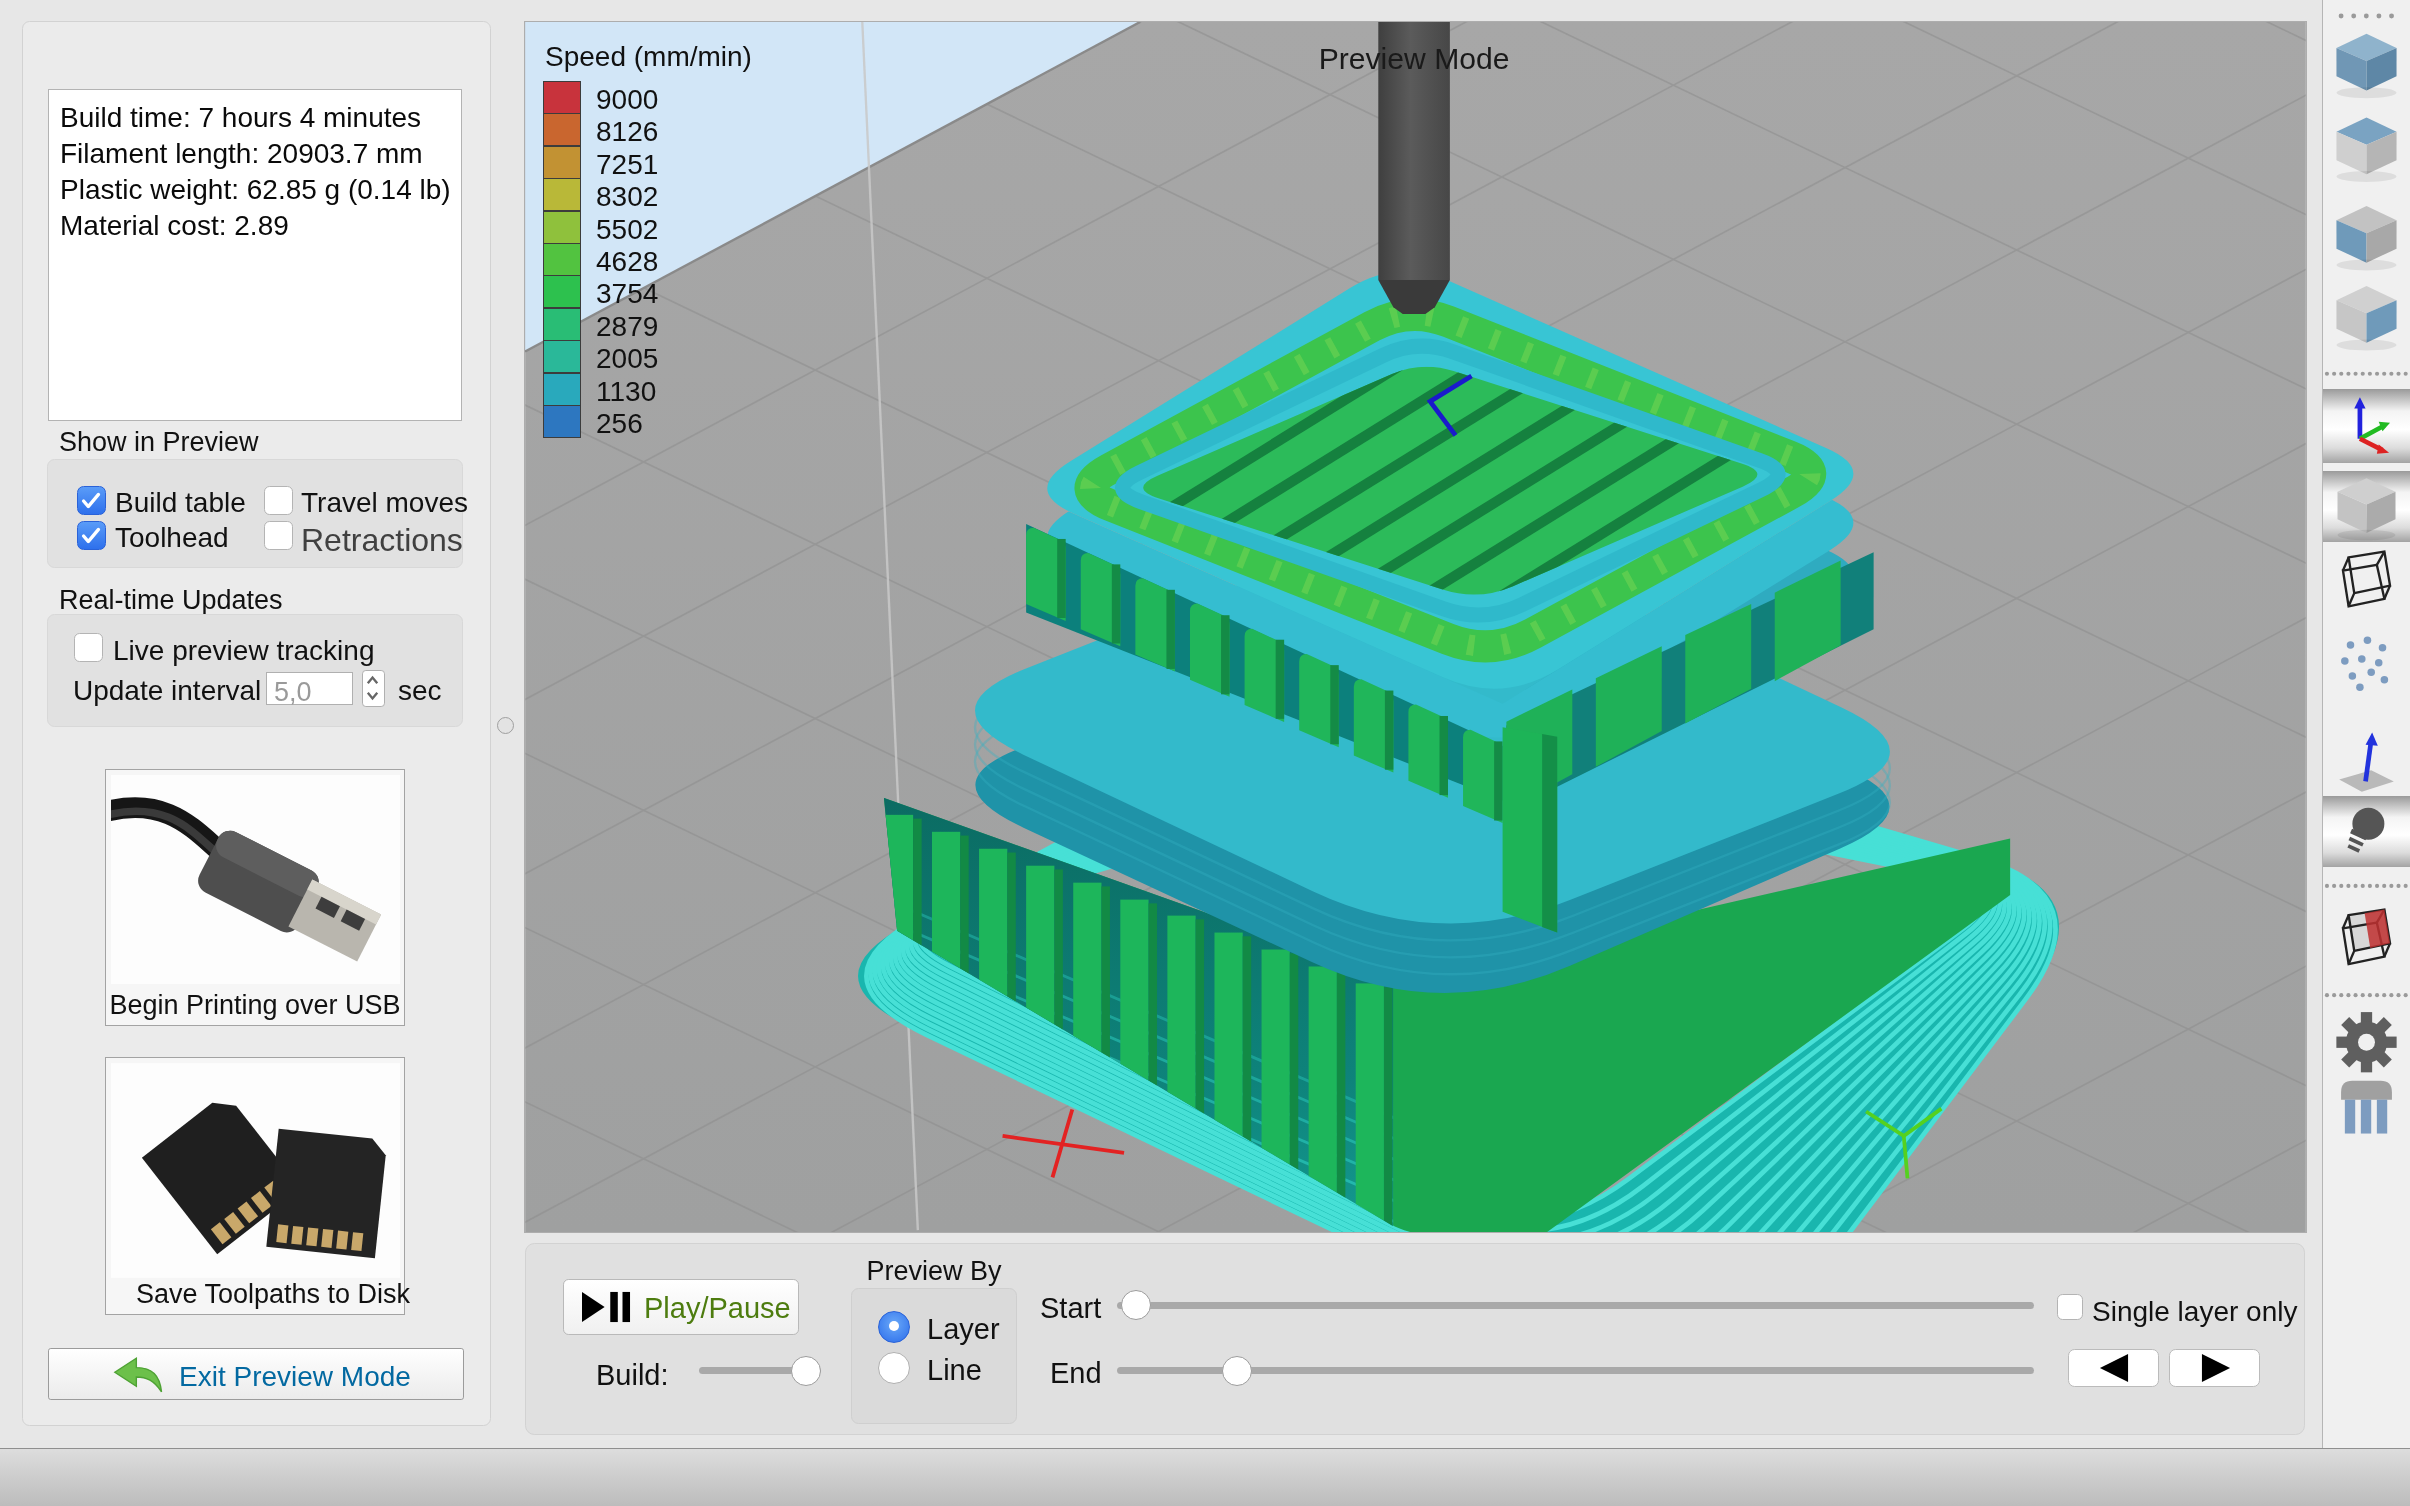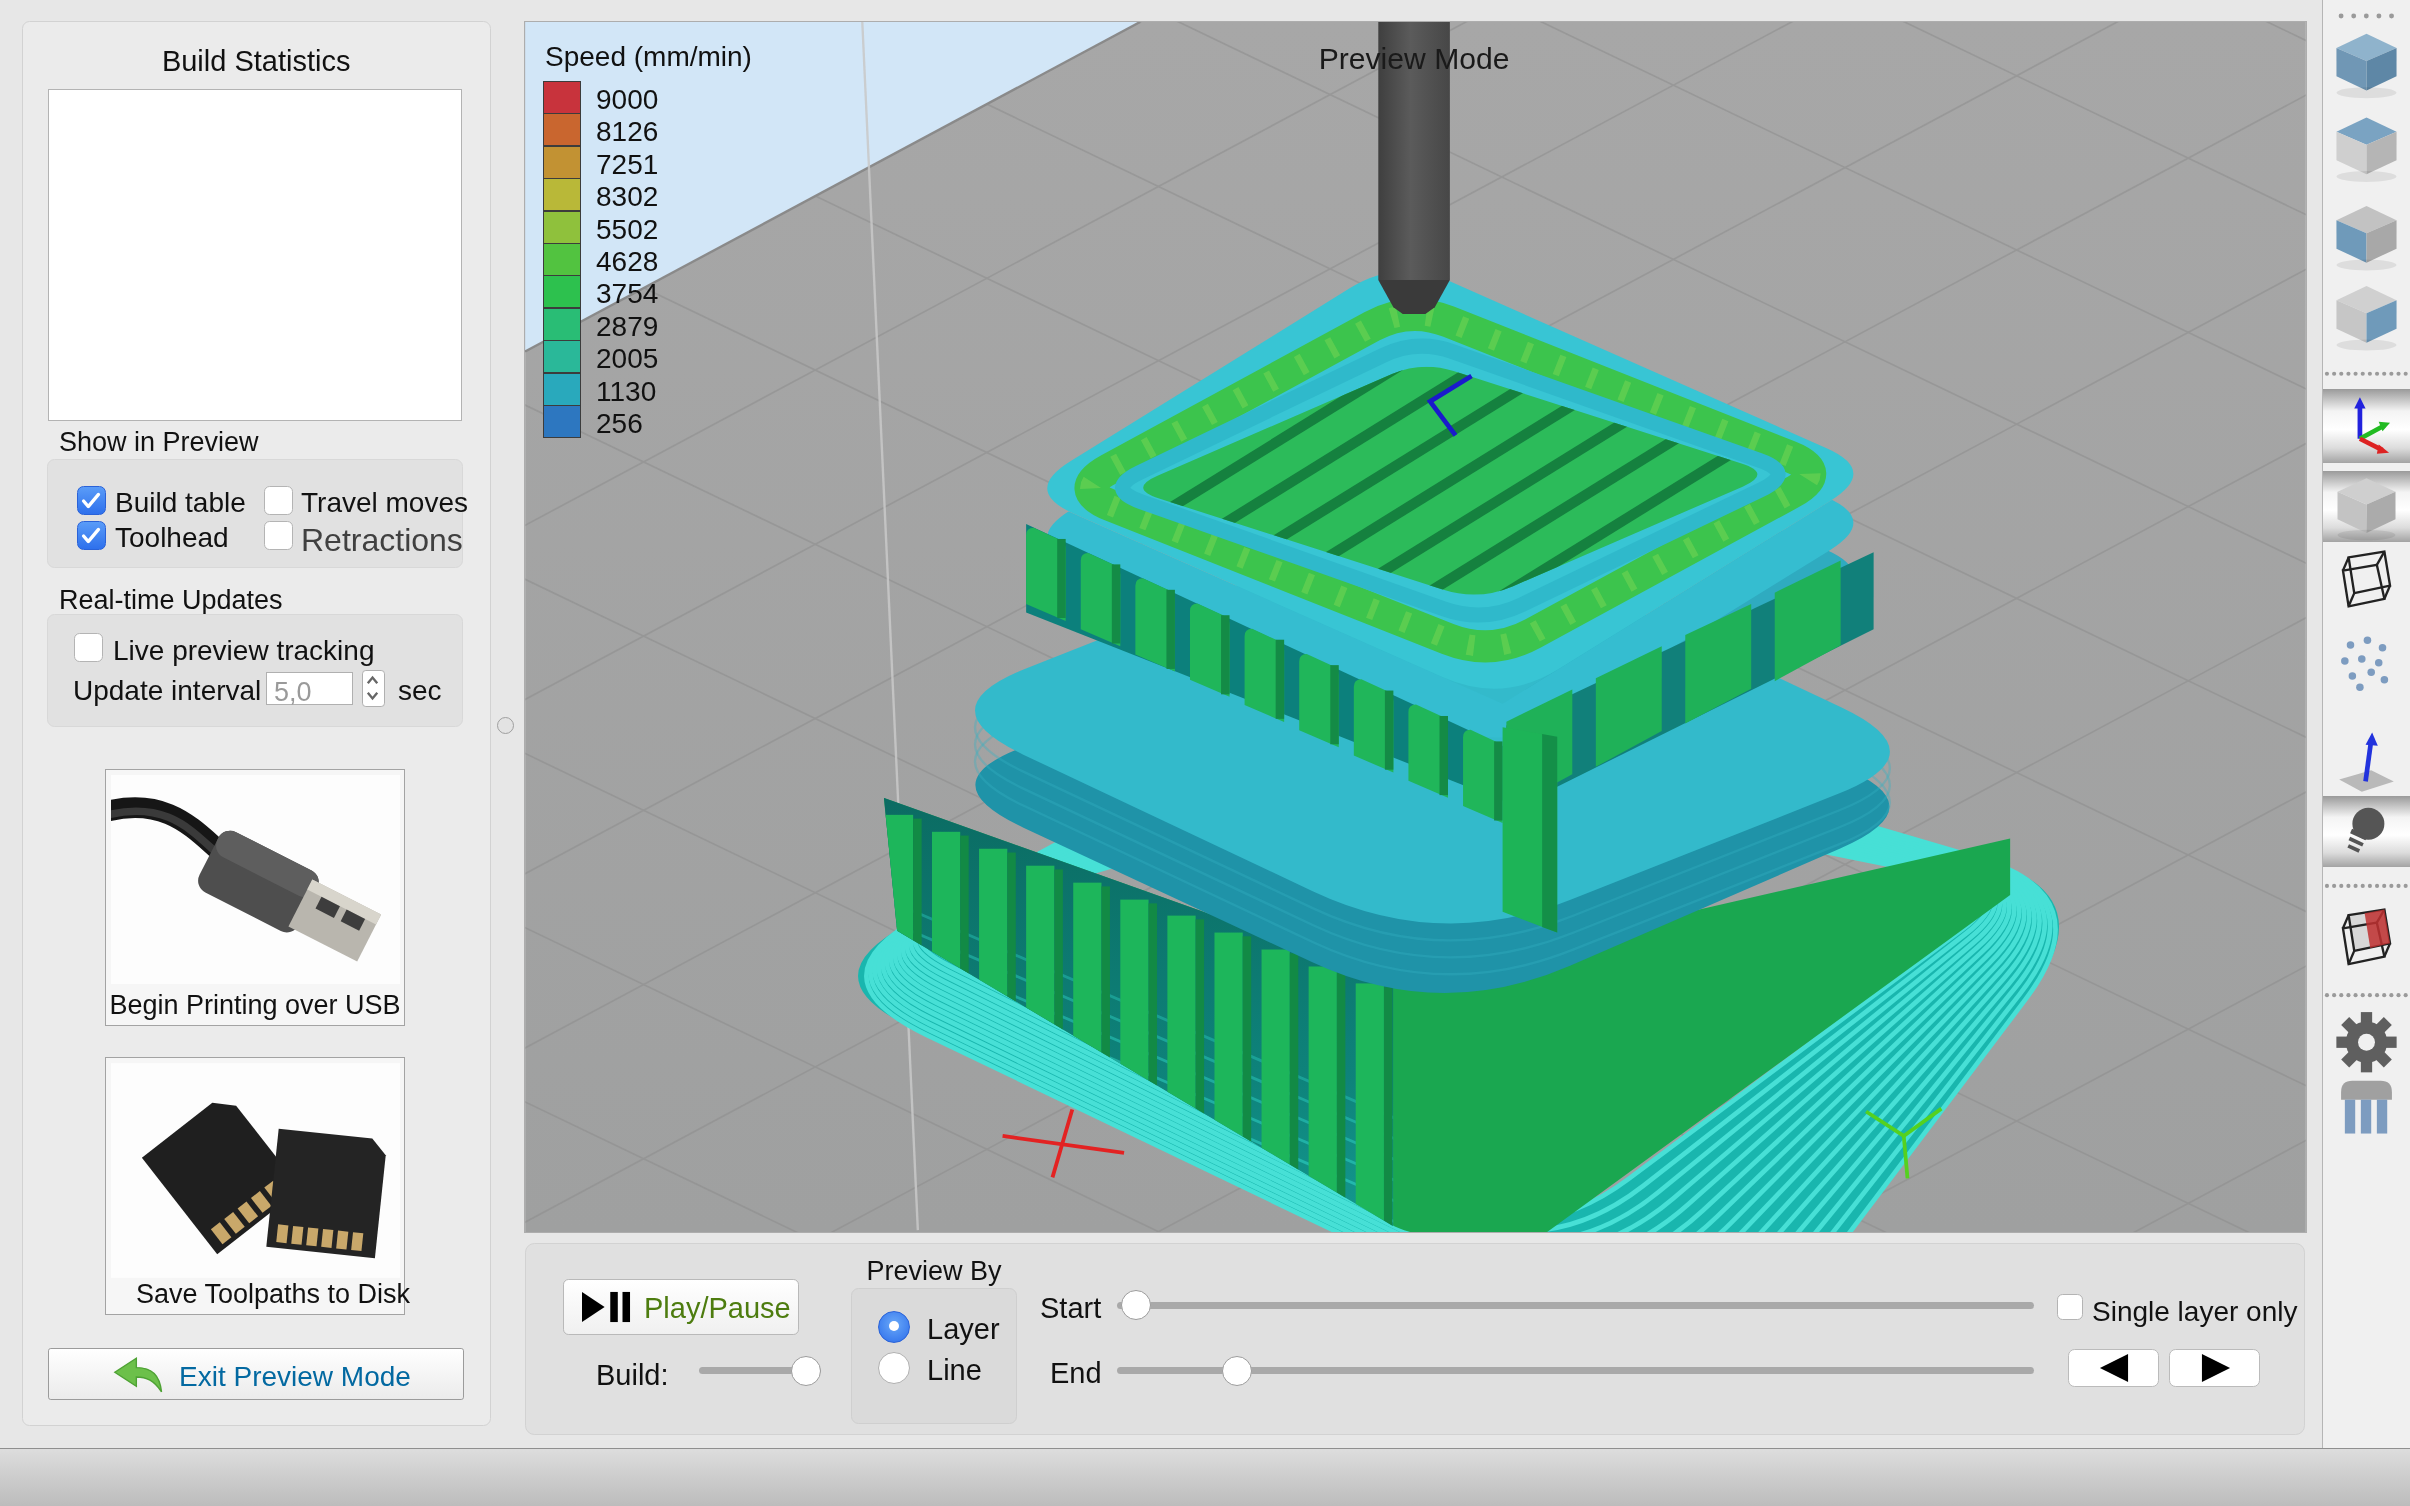--- a/index.html
+++ b/index.html
@@ -251,22 +251,22 @@
     <div style="position:absolute;left:596px;top:278px;font-size:28px;color:#111">3754</div>
     <div style="position:absolute;left:543px;top:308px;width:38px;height:33px;background:#29bd75;border:1.9px solid #3c3c3c;box-sizing:border-box"></div>
     <div style="position:absolute;left:596px;top:311px;font-size:28px;color:#111">2879</div>
     <div style="position:absolute;left:543px;top:340px;width:38px;height:33px;background:#2ab899;border:1.9px solid #3c3c3c;box-sizing:border-box"></div>
     <div style="position:absolute;left:596px;top:343px;font-size:28px;color:#111">2005</div>
     <div style="position:absolute;left:543px;top:373px;width:38px;height:33px;background:#29a9bc;border:1.9px solid #3c3c3c;box-sizing:border-box"></div>
     <div style="position:absolute;left:596px;top:376px;font-size:28px;color:#111">1130</div>
     <div style="position:absolute;left:543px;top:405px;width:38px;height:33px;background:#2d77c0;border:1.9px solid #3c3c3c;box-sizing:border-box"></div>
     <div style="position:absolute;left:596px;top:408px;font-size:28px;color:#111">256</div>
 <div style="position:absolute;left:21.7px;top:21px;width:469px;height:1405px;background:#ebebeb;border:0.9px solid #d2d2d2;border-radius:7.5px;box-sizing:border-box"></div>
-    <div style="position:absolute;left:21.7px;top:45px;width:469px;text-align:center;font-size:29px;color:#111">Build Statistics</div>
     <div style="position:absolute;left:48px;top:89px;width:414px;height:332px;background:#fff;border:1.4px solid #b3b3b3;box-sizing:border-box"></div>
+    <div style="position:absolute;left:60px;top:100px;font-size:28px;line-height:36px;color:#0a0a0a">Build time: 7 hours 4 minutes<br>Filament length: 20903.7 mm<br>Plastic weight: 62.85 g (0.14 lb)<br>Material cost: 2.89</div>
     <div style="position:absolute;left:59px;top:427px;font-size:27px;color:#111">Show in Preview</div>
     <div style="position:absolute;left:47px;top:459px;width:416px;height:109px;background:#e1e1e1;border:0.9px solid #d8d8d8;border-radius:7.5px;box-sizing:border-box"></div>
     <div style="position:absolute;left:77px;top:486px;width:29px;height:29px;border-radius:6.6px;background:linear-gradient(#5a9cf8,#2e70ec);border:0.9px solid #2a62d8;box-sizing:border-box"><svg width="27" height="27" viewBox="0 0 29 29">
         <path d="M6 15 l5 6 l11 -13" stroke="#fff" stroke-width="3.6" fill="none" stroke-linecap="round" stroke-linejoin="round"></path>
       </svg></div>
     <div style="position:absolute;left:115px;top:487px;font-size:28px;color:#111">Build table</div>
     <div style="position:absolute;left:77px;top:521px;width:29px;height:29px;border-radius:6.6px;background:linear-gradient(#5a9cf8,#2e70ec);border:0.9px solid #2a62d8;box-sizing:border-box"><svg width="27" height="27" viewBox="0 0 29 29">
         <path d="M6 15 l5 6 l11 -13" stroke="#fff" stroke-width="3.6" fill="none" stroke-linecap="round" stroke-linejoin="round"></path>
       </svg></div>
     <div style="position:absolute;left:115px;top:522px;font-size:28px;color:#111">Toolhead</div>

